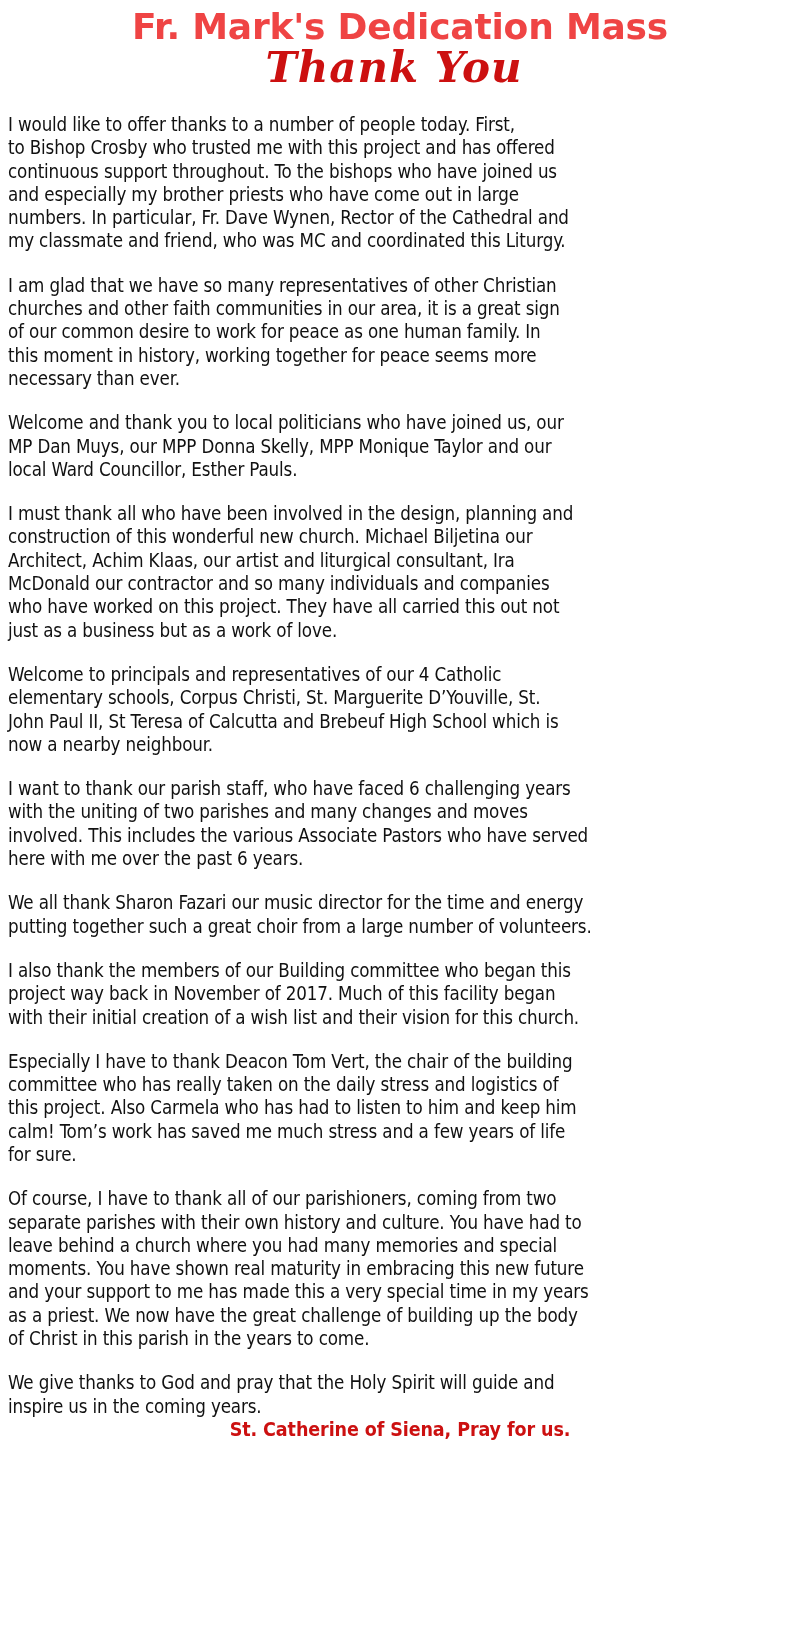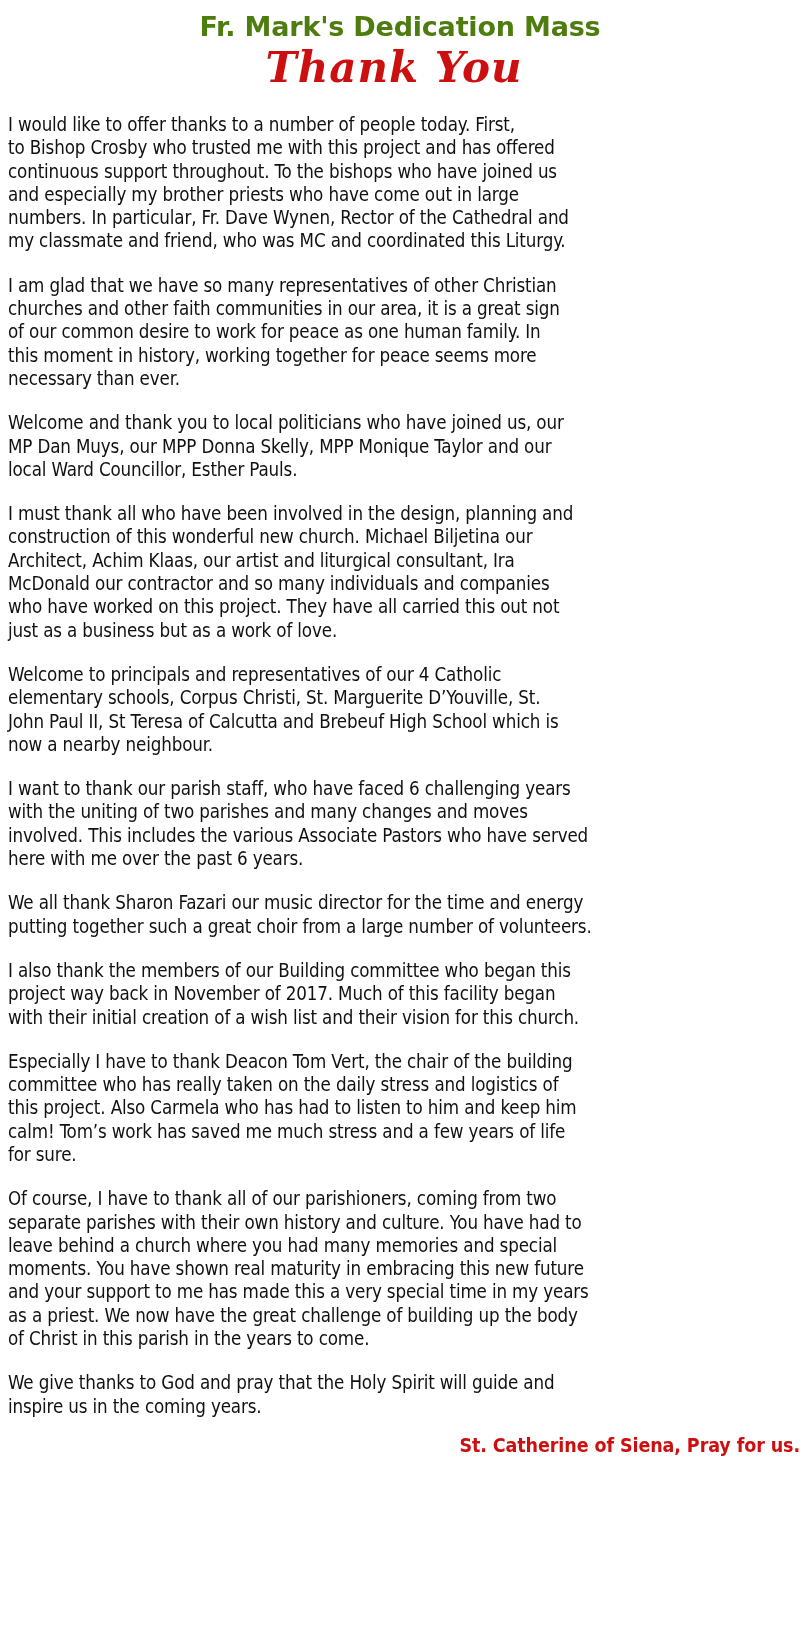--- a/index.html
+++ b/index.html
@@ -26,24 +26,24 @@
   }
 
   
   .doc-header {
     text-align: center;
     padding-top: 9px;
   }
   .doc-title {
     font-family: "DejaVu Sans", "Liberation Sans", sans-serif;
     font-weight: bold;
-    font-size: 27px;
+    font-size: 36px;
     line-height: 36px;
     letter-spacing: -0.2px;
-    color: #4d7c0f;
+    color: #ef4444;
     margin: 0;
     white-space: nowrap;
   }
   .doc-subtitle {
     font-family: "DejaVu Serif", "Liberation Serif", serif;
     font-style: italic;
     font-weight: bold;
     font-size: 42px;
     line-height: 50px;
     margin: -2px 12px 0 0;
@@ -65,22 +65,22 @@
     white-space: pre-line;
     letter-spacing: -0.15px;
     font-stretch: condensed;
     transform: scaleX(0.955);
     transform-origin: left top;
   }
   .para:last-child { margin-bottom: 0; }
 
   
   .doc-footer {
-    text-align: right;
-    margin-top: 16px;
+    text-align: center;
+    margin-top: 0;
   }
   .footer-line {
     font-family: "DejaVu Sans Condensed", "Liberation Sans Narrow", "Liberation Sans", sans-serif;
     font-weight: bold;
     font-size: 19.5px;
     line-height: 24px;
     color: #cc1010;
     margin: 0;
     letter-spacing: -0.1px;
   }

